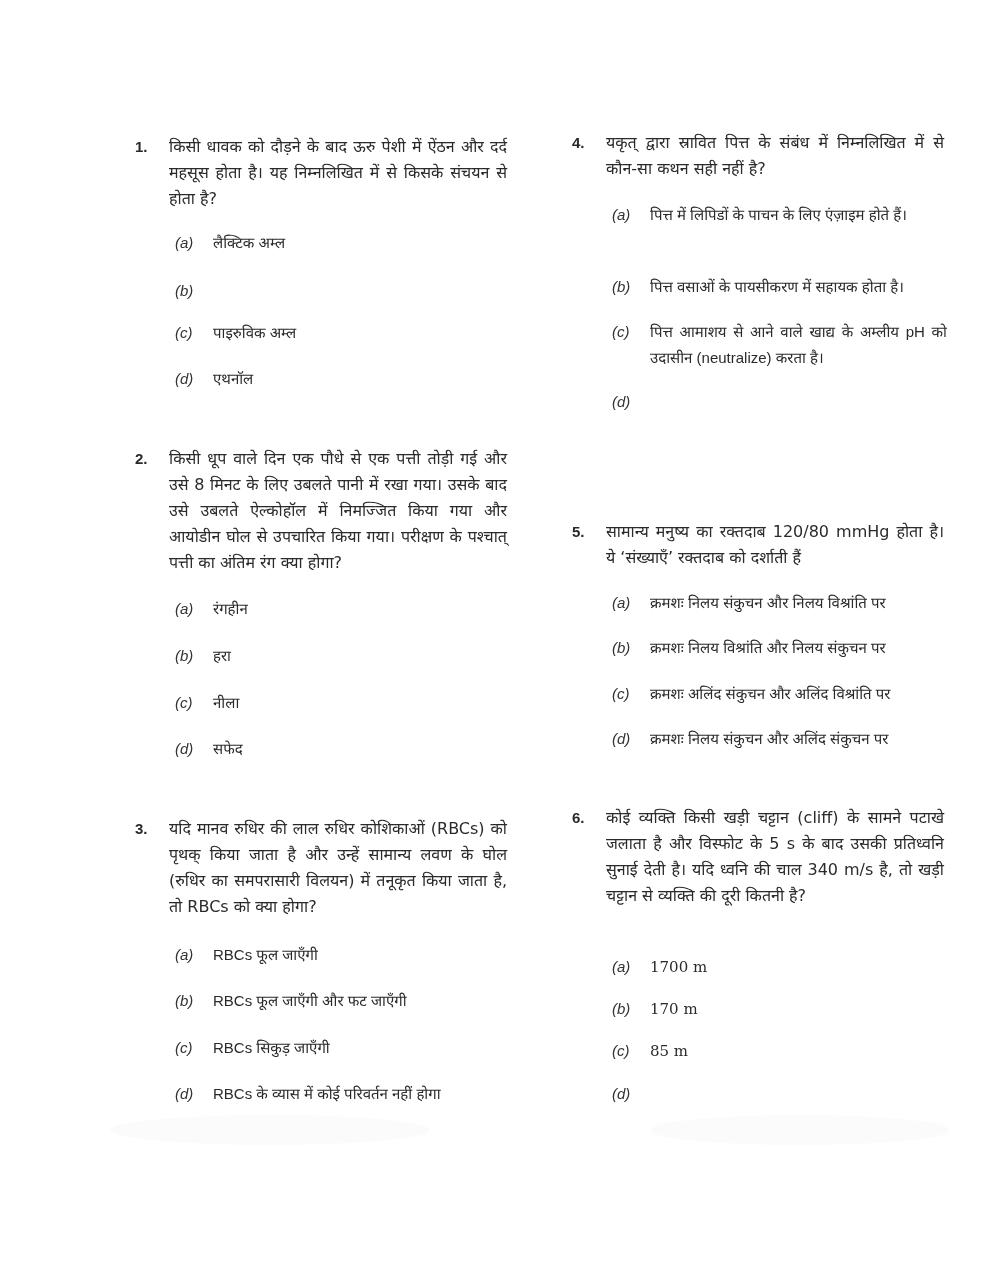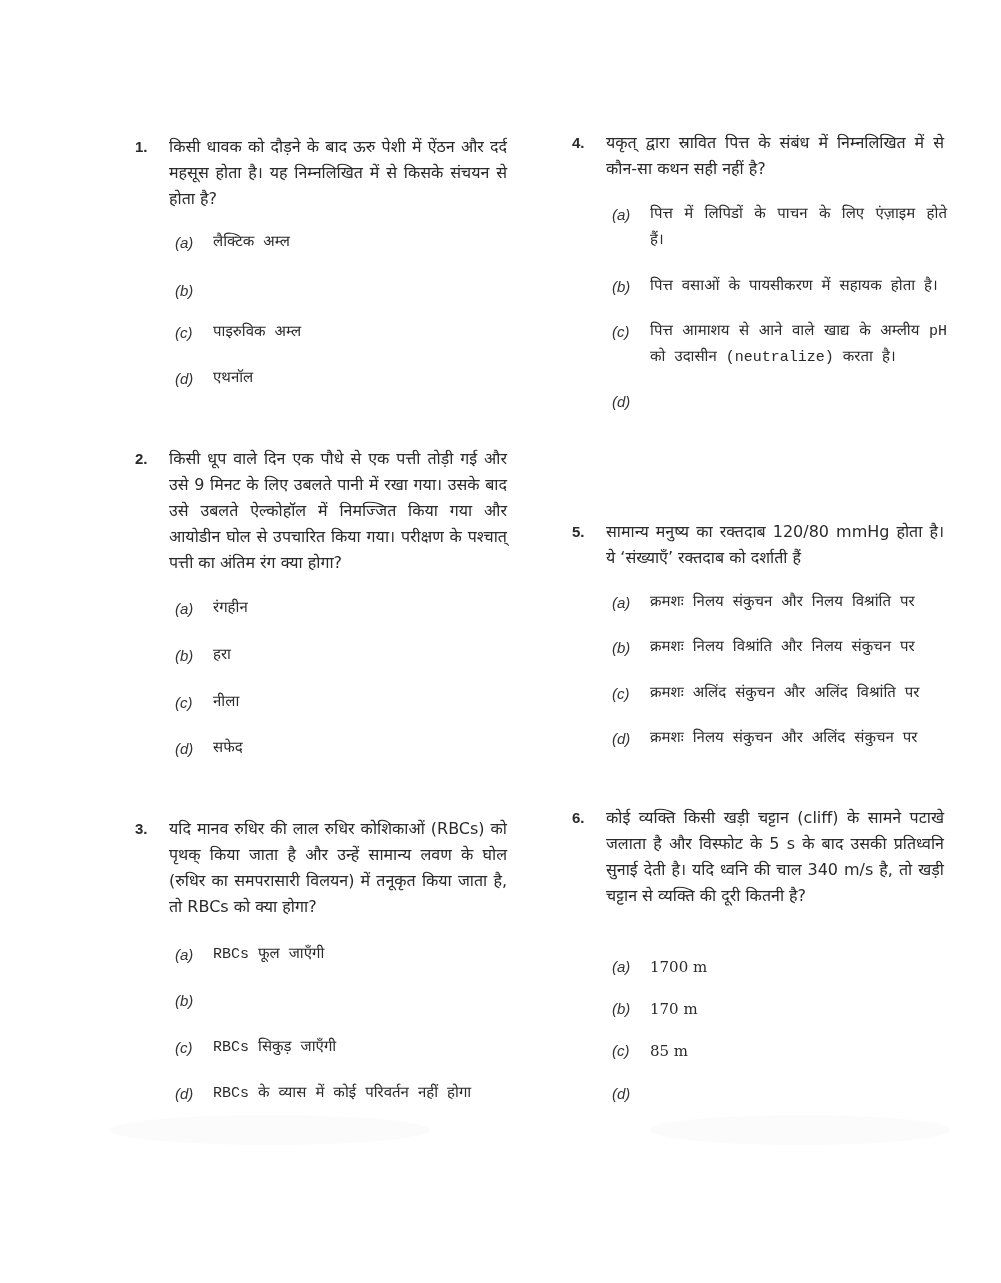--- a/index.html
+++ b/index.html
@@ -21,21 +21,21 @@
     margin-left: 34px; font-size: 16px; line-height: 26px; text-align: justify;
     font-family: "DejaVu Sans", sans-serif;
   }
   .option { position: absolute; left: 40px; width: 335px; }
   .opt-label {
     position: absolute; left: 0; top: 0; font-style: italic; font-size: 15px; line-height: 26px;
     font-family: "Liberation Sans", "DejaVu Sans", sans-serif; color: #333;
   }
   .opt-text {
     margin-left: 38px; font-size: 15px; line-height: 26px; text-align: justify;
-    font-family: Liberation Mono, monospace;
+    font-family: Liberation Sans, sans-serif;
   }
   .latin { font-family: "DejaVu Serif", serif; }
   .sub { font-size: 11px; vertical-align: -4px; }
   .bold { font-weight: normal; }
   .smudge {
     position: absolute; border-radius: 50%; background: rgba(200,200,200,0.08);
   }
 </style>
 </head>
 <body>
@@ -59,21 +59,21 @@
       <span class="opt-label">(c)</span>
       <div class="opt-text">पाइरुविक अम्ल</div>
     </div>
     <div class="option" style="top:236px;">
       <span class="opt-label">(d)</span>
       <div class="opt-text">एथनॉल</div>
     </div>
 
     <div class="question" style="top:316px;">
       <span class="q-num">2.</span>
-      <div class="q-text">किसी धूप वाले दिन एक पौधे से एक पत्ती तोड़ी गई और उसे 9 मिनट के लिए उबलते पानी में रखा गया। उसके बाद उसे उबलते ऐल्कोहॉल में निमज्जित किया गया और आयोडीन घोल से उपचारित किया गया। परीक्षण के पश्चात् पत्ती का अंतिम रंग क्या होगा?</div>
+      <div class="q-text">किसी धूप वाले दिन एक पौधे से एक पत्ती तोड़ी गई और उसे 8 मिनट के लिए उबलते पानी में रखा गया। उसके बाद उसे उबलते ऐल्कोहॉल में निमज्जित किया गया और आयोडीन घोल से उपचारित किया गया। परीक्षण के पश्चात् पत्ती का अंतिम रंग क्या होगा?</div>
     </div>
     <div class="option" style="top:466px;">
       <span class="opt-label">(a)</span>
       <div class="opt-text">रंगहीन</div>
     </div>
     <div class="option" style="top:513px;">
       <span class="opt-label">(b)</span>
       <div class="opt-text">हरा</div>
     </div>
     <div class="option" style="top:560px;">
@@ -88,20 +88,21 @@
     <div class="question" style="top:686px;">
       <span class="q-num">3.</span>
       <div class="q-text">यदि मानव रुधिर की लाल रुधिर कोशिकाओं (RBCs) को पृथक् किया जाता है और उन्हें सामान्य लवण के घोल (रुधिर का समपरासारी विलयन) में तनूकृत किया जाता है, तो RBCs को क्या होगा?</div>
     </div>
     <div class="option" style="top:812px;">
       <span class="opt-label">(a)</span>
       <div class="opt-text">RBCs फूल जाएँगी</div>
     </div>
     <div class="option" style="top:858px;">
       <span class="opt-label">(b)</span>
+      <div class="opt-text">RBCs फूल जाएँगी और फट जाएँगी</div>
     </div>
     <div class="option" style="top:905px;">
       <span class="opt-label">(c)</span>
       <div class="opt-text">RBCs सिकुड़ जाएँगी</div>
     </div>
     <div class="option" style="top:951px;">
       <span class="opt-label">(d)</span>
       <div class="opt-text">RBCs के व्यास में कोई परिवर्तन नहीं होगा</div>
     </div>
   </div>

